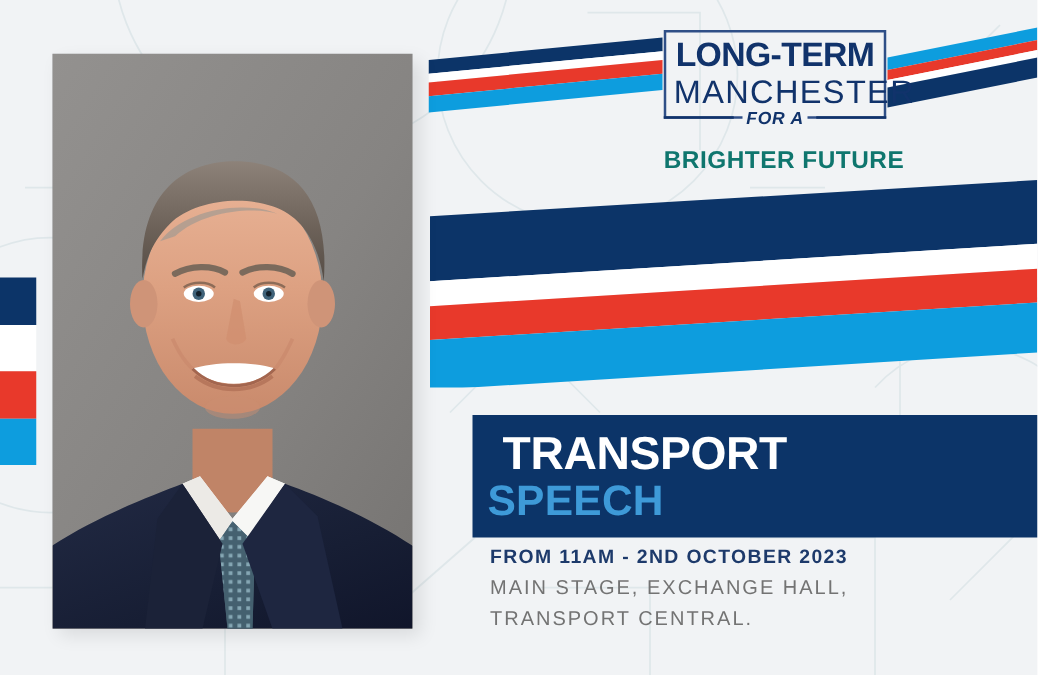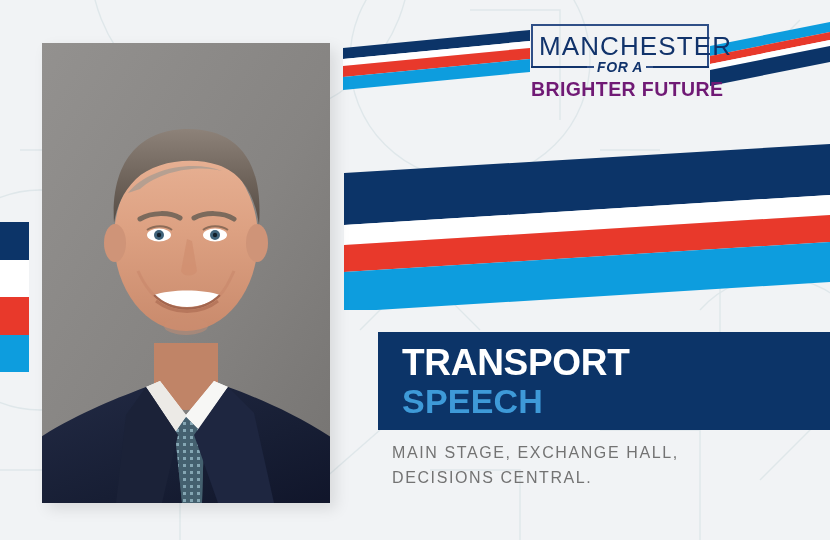--- a/index.html
+++ b/index.html
@@ -100,25 +100,25 @@
     font-size: 14px;
     font-weight: 800;
     font-style: italic;
     letter-spacing: 0.6px;
     color: #11336b;
     background: #f1f3f5;
     padding: 0 3px;
     white-space: nowrap;
   }
   .logo-l3 {
-    margin-top: 3px;
+    margin-top: 15px;
     font-size: 19.5px;
     font-weight: 800;
     letter-spacing: 0.4px;
-    color: #701a75;
+    color: #0f766e;
     white-space: nowrap;
   }
 
   
   .title-band {
     position: absolute;
     left: 378px;
     top: 332px;
     width: 516px;
     height: 98px;
@@ -130,21 +130,21 @@
     left: 24px;
     top: 12px;
     font-size: 37px;
     font-weight: 800;
     letter-spacing: -0.3px;
     color: #ffffff;
     line-height: 1;
   }
   .title-2 {
     position: absolute;
-    left: 24px;
+    left: 12px;
     top: 52px;
     font-size: 34px;
     font-weight: 800;
     letter-spacing: 0.2px;
     color: #3e9ad8;
     line-height: 1;
   }
 
   
   .details {
@@ -308,33 +308,35 @@
       <path d="M114 258 C 132 272 158 272 176 258" stroke="#b7775c" stroke-width="3" fill="none"></path>
 
       <path d="M96 228 C 104 246 112 252 112 252" stroke="#c8876a" stroke-width="3" fill="none" opacity="0.6"></path>
       <path d="M192 228 C 184 246 178 252 178 252" stroke="#c8876a" stroke-width="3" fill="none" opacity="0.6"></path>
       <ellipse cx="144" cy="283" rx="22" ry="9" fill="#cb8e71" opacity="0.45"></ellipse>
     </svg>
   </div>
 
   <div class="logo">
     <div class="logo-box">
+      <div class="logo-l1">LONG-TERM</div>
       <div class="logo-l2">MANCHESTER</div>
     </div>
     <div class="logo-fora-row">
       <span class="rule"></span>
       <span class="logo-fora">FOR A</span>
       <span class="rule"></span>
     </div>
     <div class="logo-l3">BRIGHTER FUTURE</div>
   </div>
 
   <div class="title-band">
     <div class="title-1">TRANSPORT</div>
     <div class="title-2">SPEECH</div>
   </div>
 
   <div class="details">
+    <div class="det-when">FROM 11AM - 2ND OCTOBER 2023</div>
     <div class="det-where1">MAIN STAGE, EXCHANGE HALL,</div>
-    <div class="det-where2">DECISIONS CENTRAL.</div>
+    <div class="det-where2">TRANSPORT CENTRAL.</div>
   </div>
 
 </div>
 
 </body></html>

